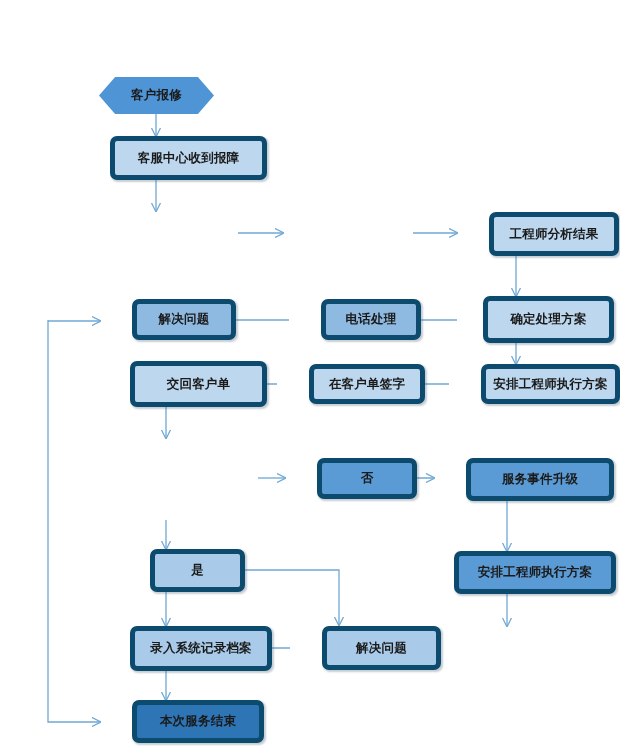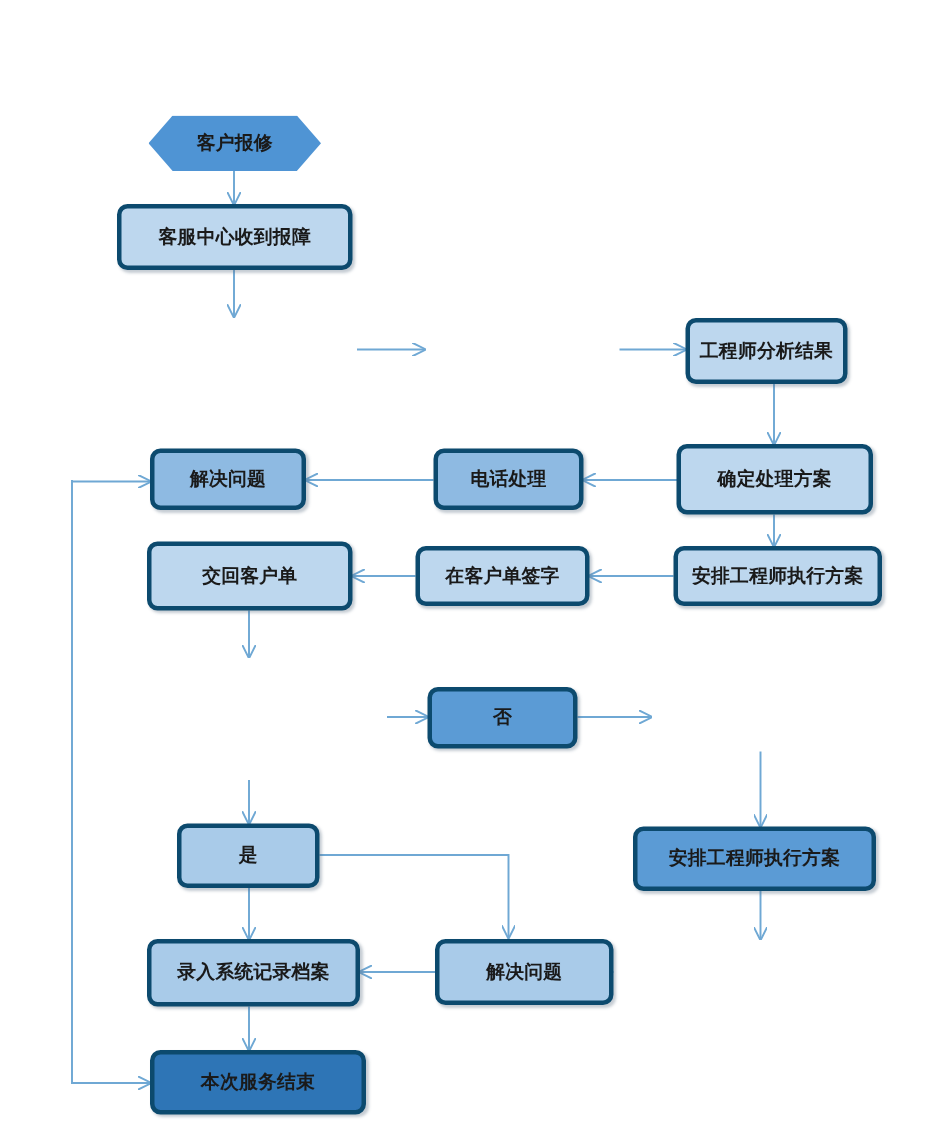--- a/index.html
+++ b/index.html
@@ -33,22 +33,23 @@
     justify-content: center;
     text-align: center;
     color: #1a1a1a;
     font-size: 12.5px;
     font-weight: 700;
     line-height: 1.35;
     letter-spacing: 0.2px;
   }
   .proc {
     border-radius: 7px;
-    border: 3px solid #0c4a6e;
+    border: 5px solid #0c4a6e;
     box-shadow: 1.5px 1.5px 2px rgba(90,110,130,0.35);
+    margin-left: 32px;
   }
   .fill-l1 { background: #bdd7ee; }
   .fill-l2 { background: #a9cbe9; }
   .fill-m1 { background: #8ebae2; }
   .fill-m2 { background: #5b9bd5; }
   .fill-d1 { background: #2e75b6; }
 
   .hexstart {
     border: none;
     box-shadow: none;
@@ -108,21 +109,21 @@
   <div class="node hexstart" style="left:99px; top:77px; width:115px; height:37px;">
     <span class="label">客户报修</span>
   </div>
 
   <div class="node proc fill-l1" style="left:78px; top:136px; width:157px; height:44px;">
     <span class="label">客服中心收到报障</span>
   </div>
 
 
 
-  <div class="node proc fill-l1" style="left:457px; top:212px; width:108px; height:44px;">
+  <div class="node proc fill-l1" style="left:457px; top:212px; width:130px; height:44px;">
     <span class="label">工程师分析结果</span>
   </div>
 
   <div class="node proc fill-l1" style="left:451px; top:296px; width:131px; height:47px;">
     <span class="label">确定处理方案</span>
   </div>
 
   <div class="node proc fill-m1" style="left:289px; top:299px; width:100px; height:41px;">
     <span class="label">电话处理</span>
   </div>
@@ -141,35 +142,38 @@
 
   <div class="node proc fill-l1" style="left:98px; top:361px; width:137px; height:46px;">
     <span class="label">交回客户单</span>
   </div>
 
 
   <div class="node proc fill-m2" style="left:285px; top:458px; width:100px; height:41px;">
     <span class="label">否</span>
   </div>
 
+  <div class="node proc fill-m2" style="left:434px; top:458px; width:148px; height:43px;">
+    <span class="label">服务事件升级</span>
+  </div>
 
   <div class="node proc fill-m2" style="left:422px; top:551px; width:162px; height:43px;">
     <span class="label">安排工程师执行方案</span>
   </div>
 
 
   <div class="node proc fill-l2" style="left:118px; top:549px; width:95px; height:43px;">
     <span class="label">是</span>
   </div>
 
   <div class="node proc fill-l2" style="left:290px; top:626px; width:119px; height:44px;">
     <span class="label">解决问题</span>
   </div>
 
   <div class="node proc fill-l2" style="left:98px; top:626px; width:142px; height:45px;">
     <span class="label">录入系统记录档案</span>
   </div>
 
-  <div class="node proc fill-d1" style="left:100px; top:700px; width:144px; height:43px;">
+  <div class="node proc fill-d1" style="left:100px; top:700px; width:132px; height:43px;">
     <span class="label">本次服务结束</span>
   </div>
 
 </div>
 
 </body></html>

